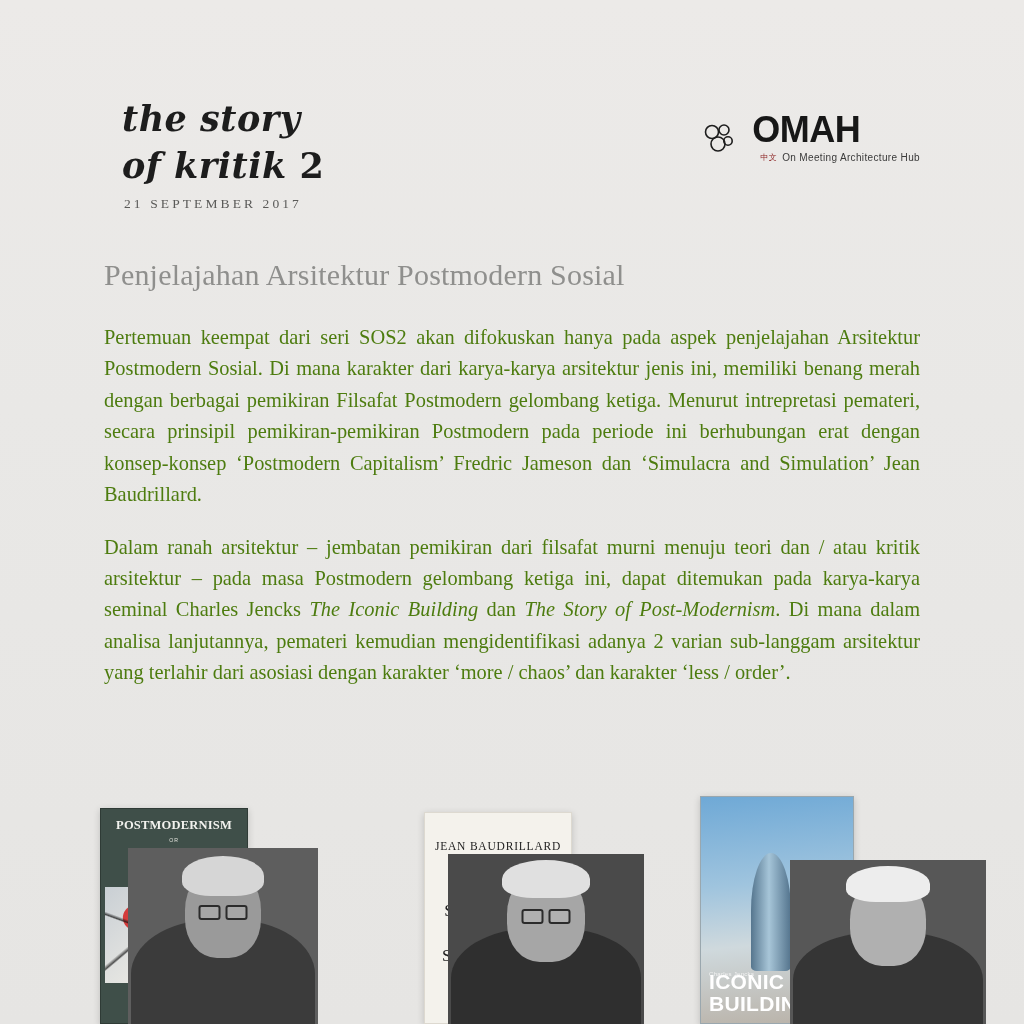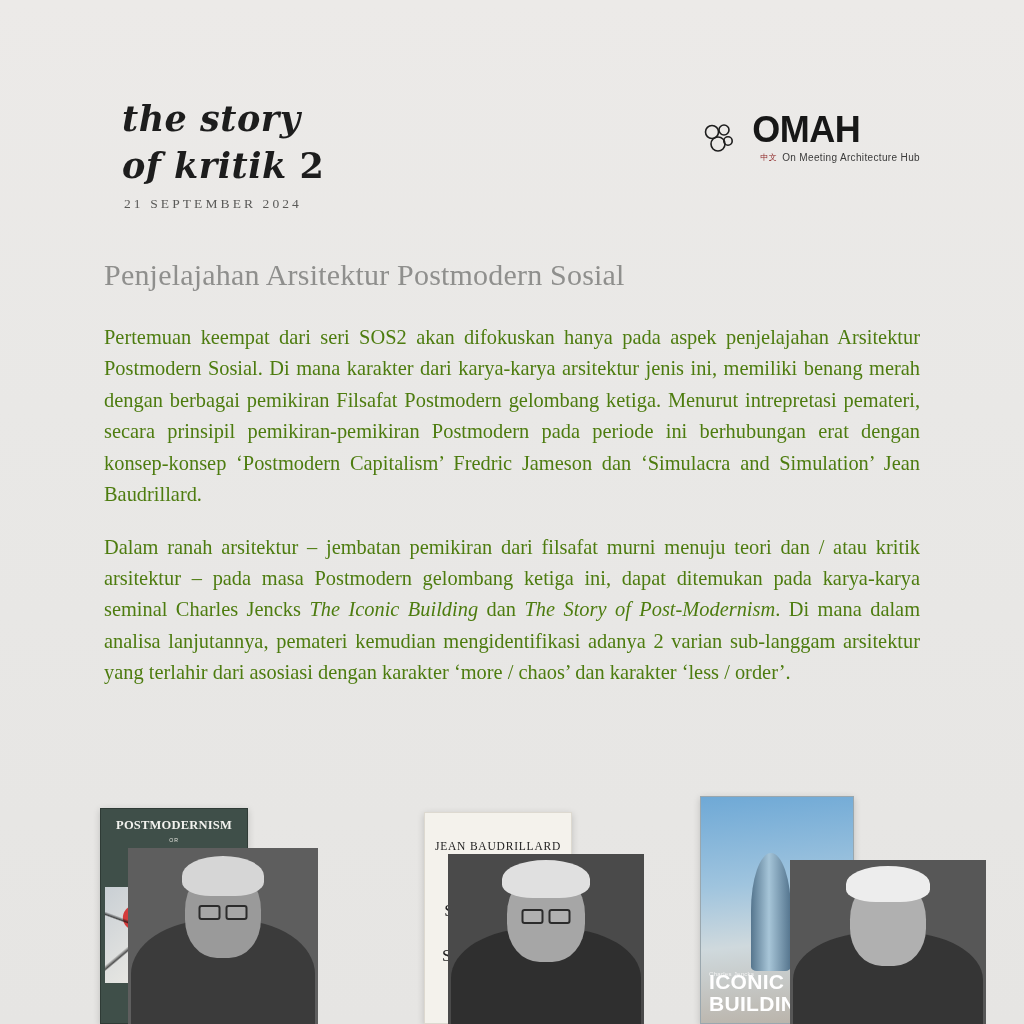--- a/index.html
+++ b/index.html
@@ -366,21 +366,21 @@
 <body>
 
 <div class="paper-bg"></div>
 
 <div class="page">
 
   <div class="header">
 
     <div class="brand-title"><span>the story</span><br><span>of kritik</span> <span class="num">2</span></div>
 
-    <div class="brand-date">21 SEPTEMBER 2024</div>
+    <div class="brand-date">21 SEPTEMBER 2017</div>
 
     <div class="omah">
       <div class="omah-mark">
         <svg width="44" height="44" viewBox="0 0 44 44" aria-hidden="true">
           <g fill="none" stroke="#1d1d1d" stroke-width="1.6">
             <circle cx="15" cy="16" r="6.5"></circle>
             <circle cx="27" cy="14" r="5"></circle>
             <circle cx="21" cy="28" r="7"></circle>
             <circle cx="31" cy="25" r="4.2"></circle>
           </g>

